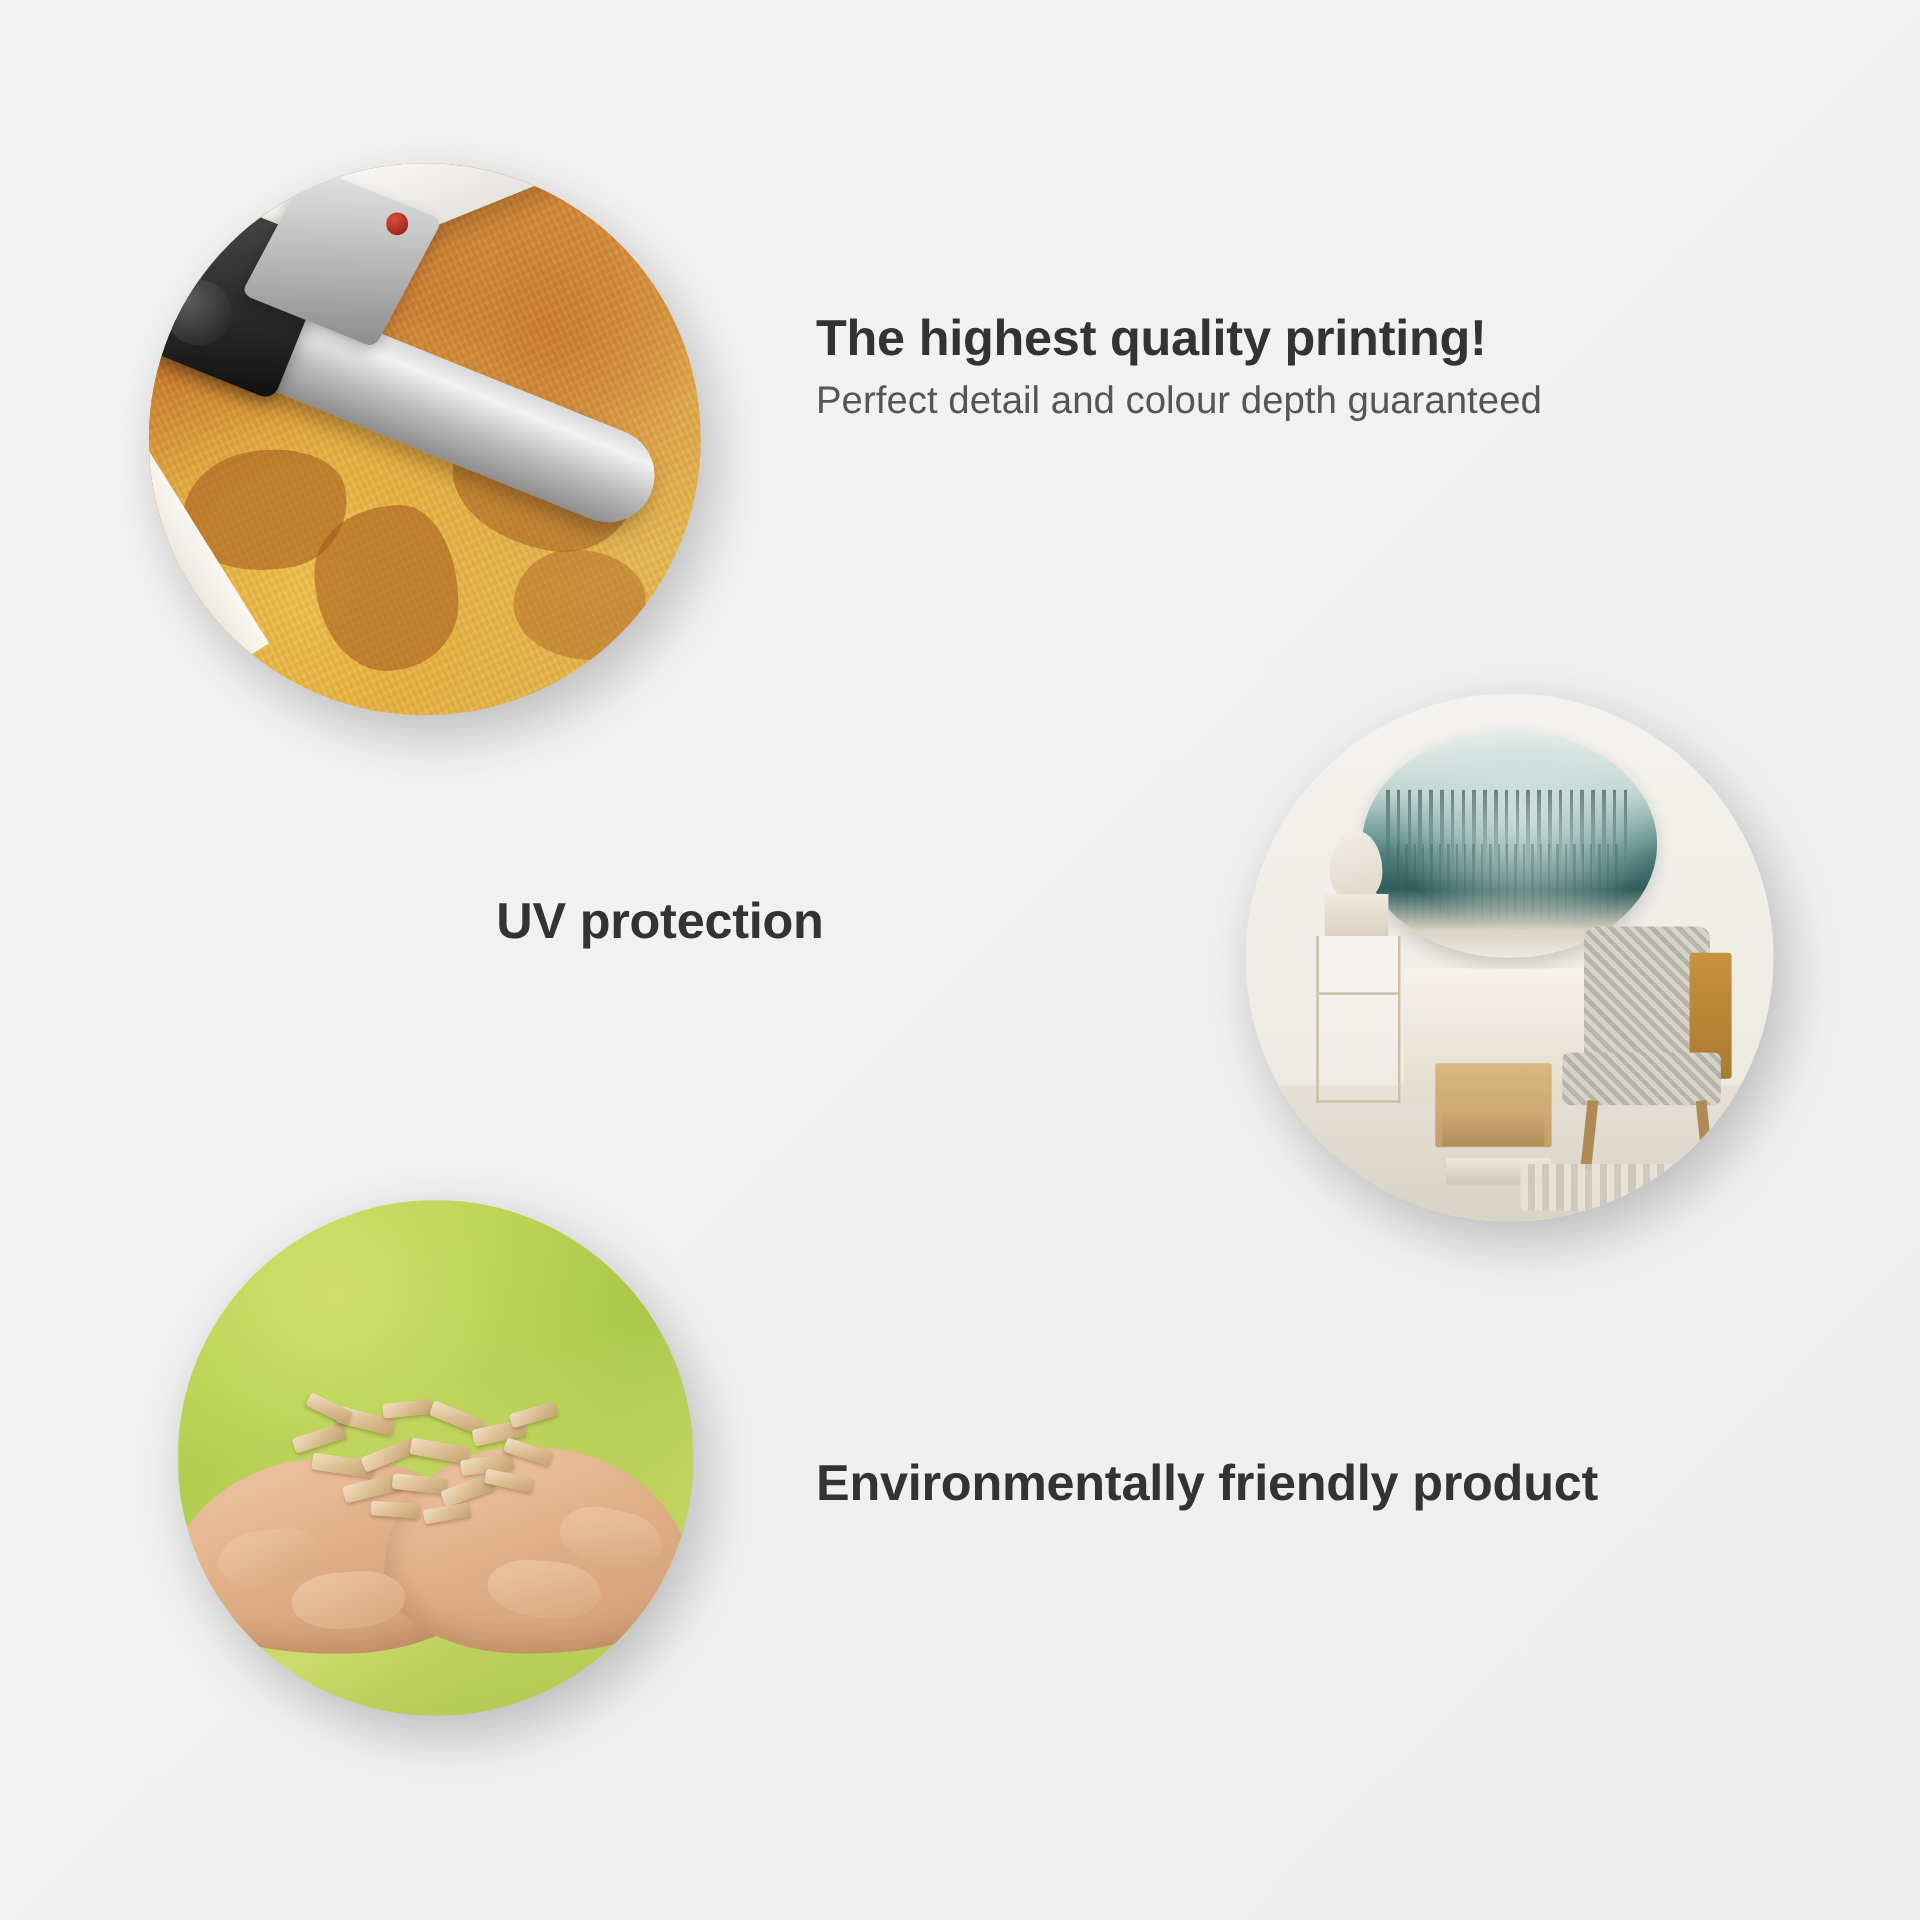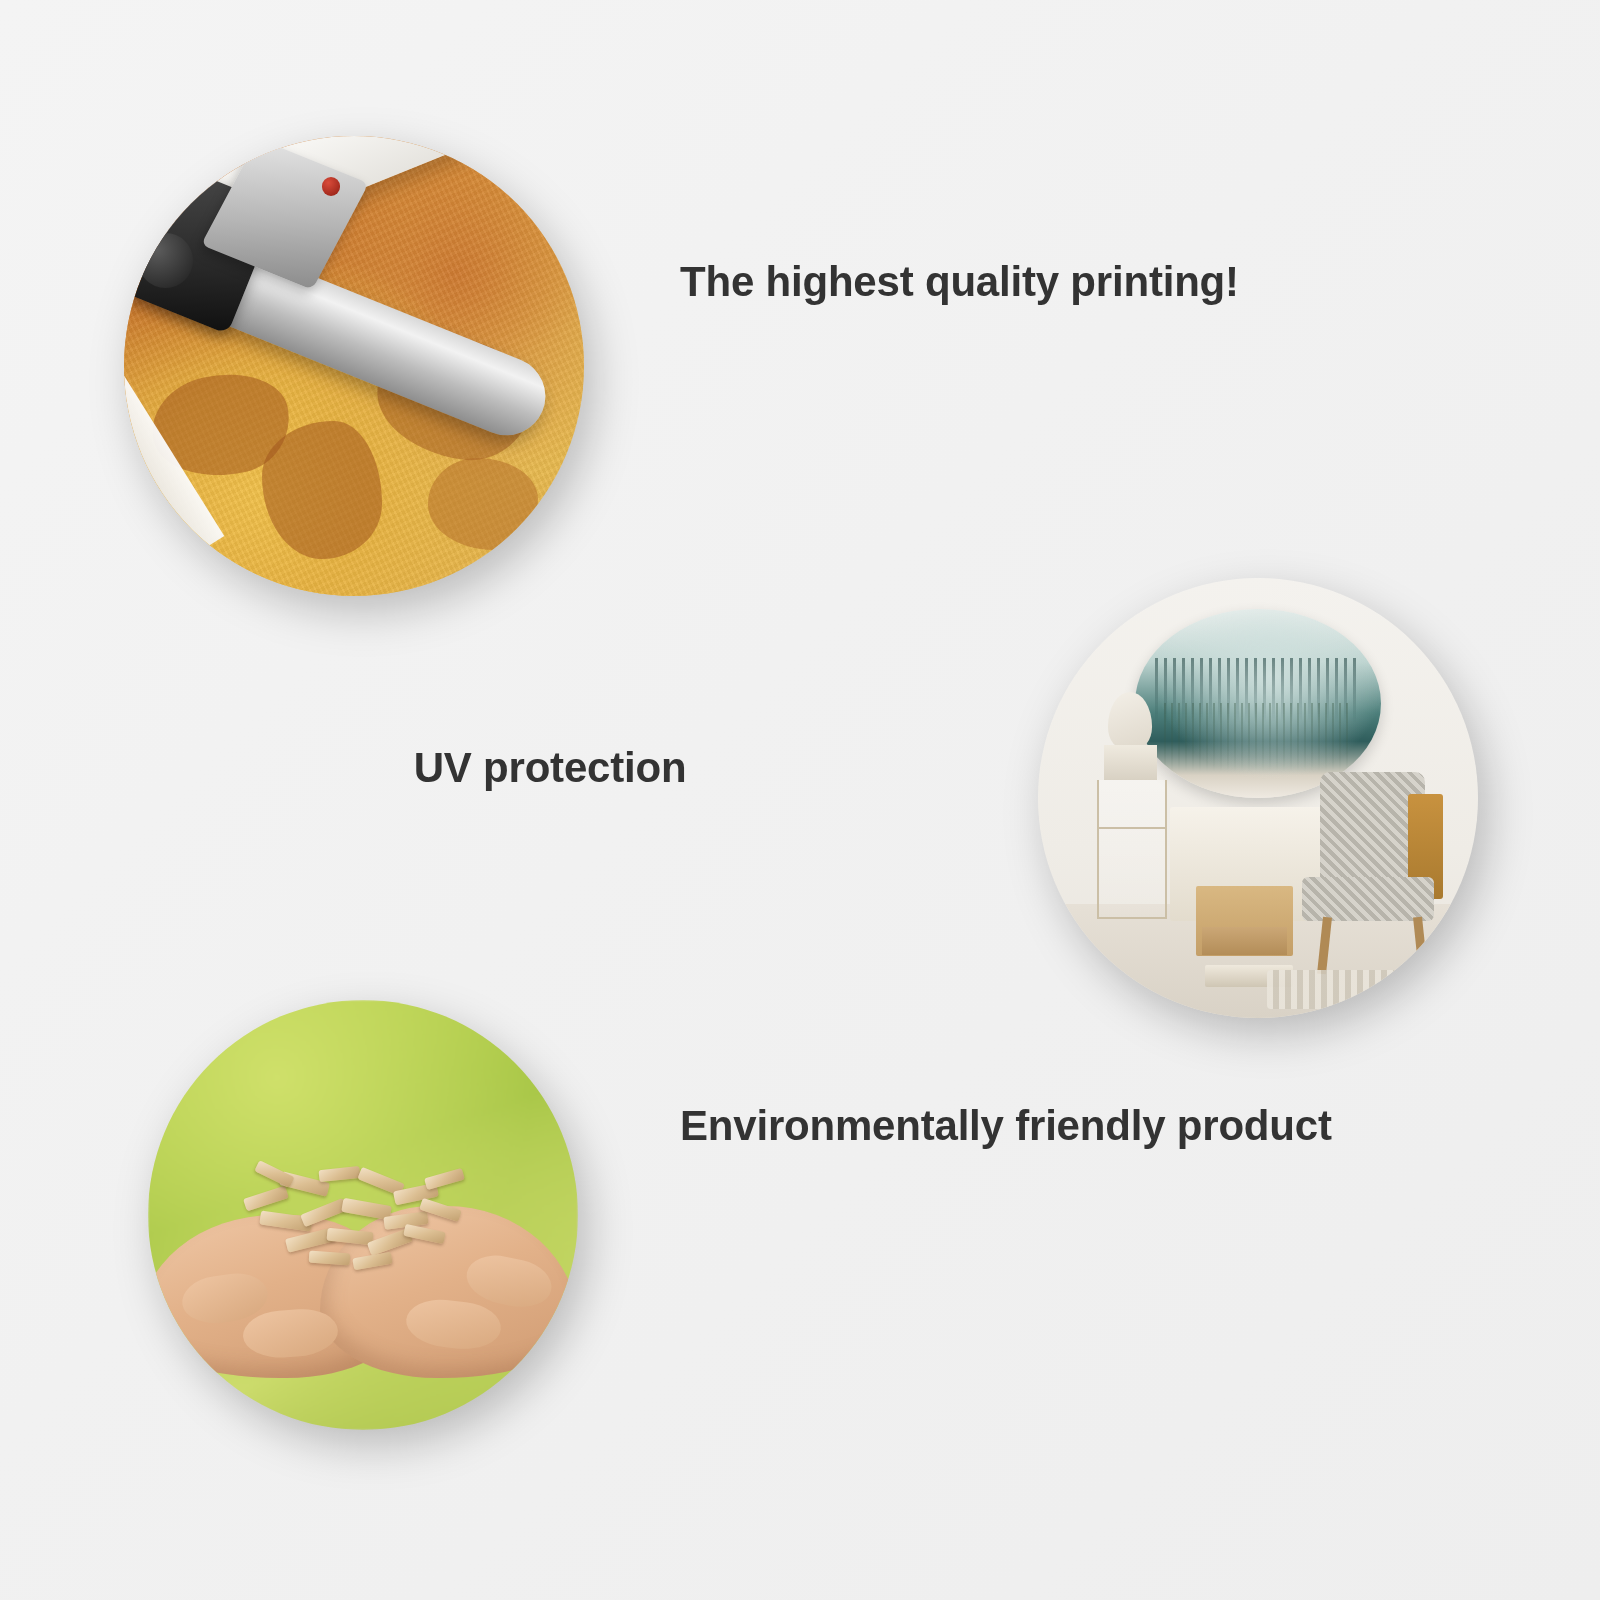--- a/index.html
+++ b/index.html
@@ -302,21 +302,21 @@
     position: absolute;
     left: 20%; top: 34%;
     width: 60%; height: 28%;
   }
   .chip {
     position: absolute;
     background: linear-gradient(150deg, #f2e0c4 0%, #dcbf93 50%, #c2a070 100%);
     border-radius: 3px;
     box-shadow: 0 2px 3px rgba(90,60,30,0.3);
   }
-  #block3 .text-block { left: 680px; top: 1102px; width: 780px; }
+  #block3 .text-block { left: 680px; top: 1212px; width: 780px; }
 </style>
 </head>
 <body>
 
 <div class="page">
 
   <div class="feature" id="block1">
     <div class="circle-wrap">
       <div class="circle">
         <div class="map-bg"></div>
@@ -330,20 +330,21 @@
         <div class="paper-strip2"></div>
         <div class="roller"></div>
         <div class="roller-head"></div>
         <div class="roller-block"></div>
         <div class="roller-knob"></div>
         <div class="red-dot"></div>
       </div>
     </div>
     <div class="text-block">
       <h2 class="feat-title">The highest quality printing!</h2>
+      <p class="feat-sub">Perfect detail and colour depth guaranteed</p>
     </div>
   </div>
 
   <div class="feature" id="block2">
     <div class="circle-wrap">
       <div class="circle">
         <div class="room-bg"></div>
         <div class="room-floor"></div>
         <div class="art-circle">
           <div class="art-trees"></div>

